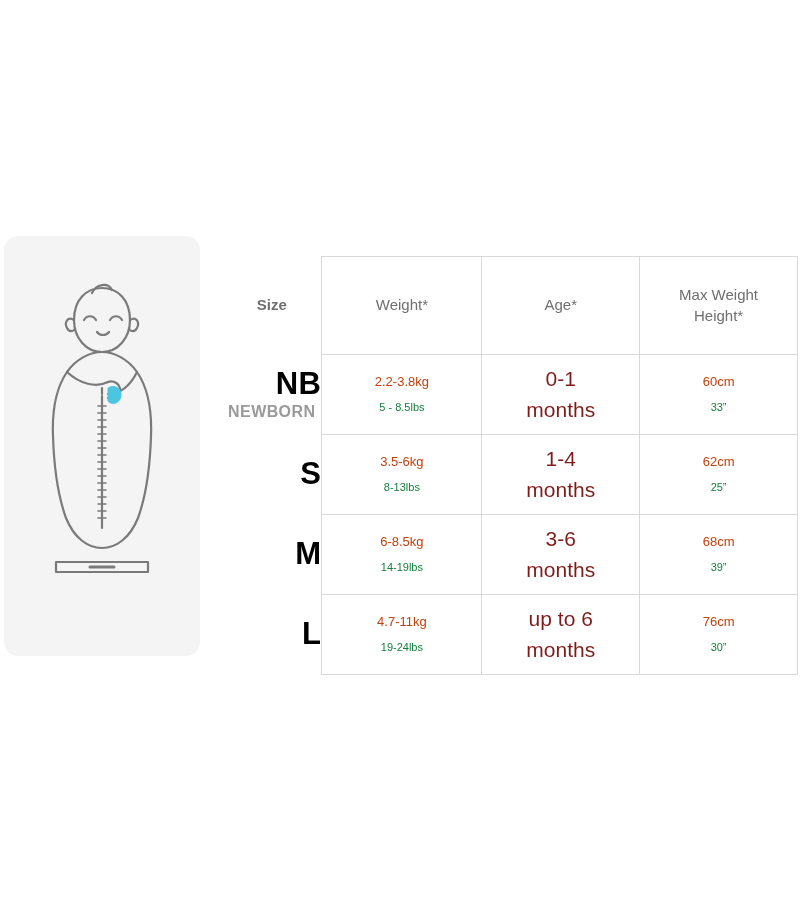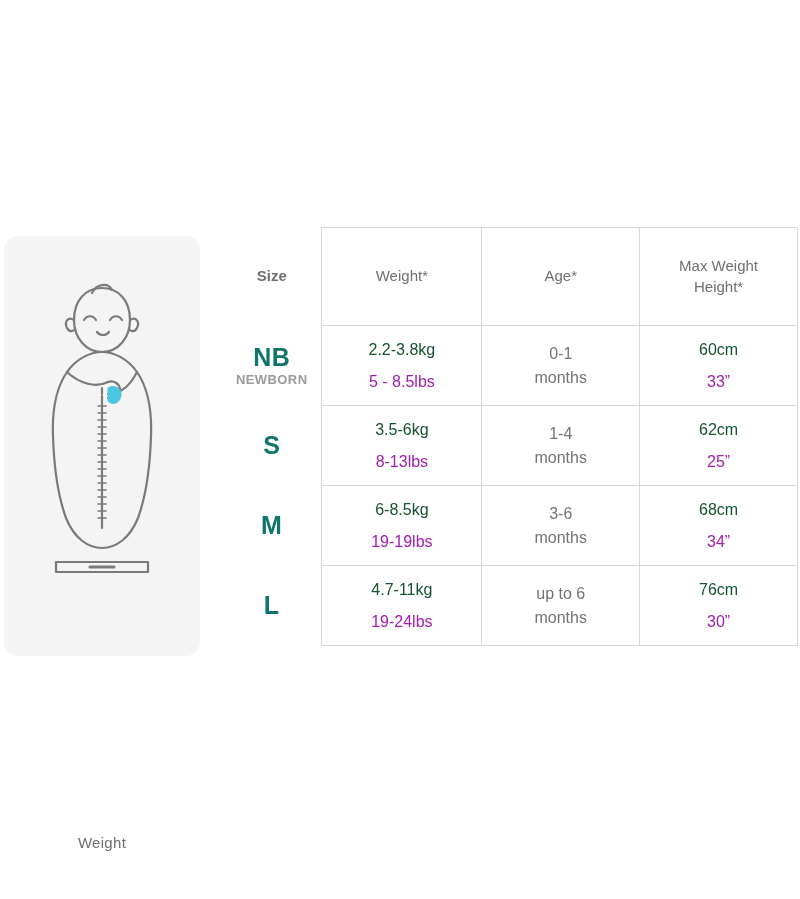--- a/index.html
+++ b/index.html
@@ -48,21 +48,21 @@
     text-align: center;
     font-size: 15px;
     color: #6f6f6f;
     letter-spacing: 0.3px;
   }
 
   
   .table {
     position: absolute;
     left: 222px;
-    top: 227px;
+    top: 256px;
     width: 576px;
     border-collapse: collapse;
   }
   .table td, .table th {
     padding: 0;
     margin: 0;
   }
   .col-size   { width: 100px; }
   .col-weight { width: 160px; }
   .col-age    { width: 158px; }
@@ -85,48 +85,49 @@
 
   .hdr-text {
     font-size: 15px;
     color: #6f6f6f;
     font-weight: bold;
     line-height: 1.35;
   }
   .hdr-text.light { font-weight: normal; }
 
   .size-letter {
-    font-size: 25px;
+    font-size: 31px;
     font-weight: bold;
-    color: #0f766e;
+    color: #000000;
     line-height: 1.05;
     letter-spacing: 0.5px;
+    text-align: right;
   }
   .size-sub {
-    font-size: 13px;
+    font-size: 16px;
     font-weight: bold;
     color: #9a9a9a;
     letter-spacing: 0.4px;
     margin-top: 2px;
   }
 
   .v-main {
-    font-size: 16px;
-    color: #14532d;
+    font-size: 13px;
+    color: #c2410c;
     line-height: 1.45;
   }
   .v-sub {
-    font-size: 16px;
-    color: #a21caf;
+    font-size: 11px;
+    color: #15803d;
     line-height: 1.45;
     margin-top: 8px;
   }
   .v-two {
-    font-size: 16px;
-    color: #737373;
+    font-size: 21px;
+    color: #7f1d1d;
     line-height: 1.45;
   }
 </style>
 </head>
 <body>
 
 <div id="page">
 
   <div class="illus-panel">
     <div class="illus-wrap">
@@ -175,21 +176,20 @@
 
           <path d="M98 134 L98 128"></path>
 
           <path d="M52 302 L144 302 L144 312 L52 312 Z"></path>
           <path d="M86 307 L110 307" stroke-width="3"></path>
         </g>
 
         <path d="M104 128 C110 124, 118 128, 117 136 C116 143, 108 146, 104 141 Z" fill="#4cc6e0" stroke="#4cc6e0" stroke-width="1"></path>
       </svg>
     </div>
-    <div class="illus-caption">Weight</div>
   </div>
 
   <table class="table">
     <colgroup>
       <col class="col-size">
       <col class="col-weight">
       <col class="col-age">
       <col class="col-height">
     </colgroup>
     <tbody>
@@ -245,29 +245,29 @@
           <div class="v-sub">25”</div>
         </td>
       </tr>
 
       <tr class="row-body">
         <td class="cell-plain">
           <div class="size-letter">M</div>
         </td>
         <td class="cell">
           <div class="v-main">6-8.5kg</div>
-          <div class="v-sub">19-19lbs</div>
+          <div class="v-sub">14-19lbs</div>
         </td>
         <td class="cell">
           <div class="v-two">3-6</div>
           <div class="v-two">months</div>
         </td>
         <td class="cell">
           <div class="v-main">68cm</div>
-          <div class="v-sub">34”</div>
+          <div class="v-sub">39”</div>
         </td>
       </tr>
 
       <tr class="row-body">
         <td class="cell-plain">
           <div class="size-letter">L</div>
         </td>
         <td class="cell">
           <div class="v-main">4.7-11kg</div>
           <div class="v-sub">19-24lbs</div>

